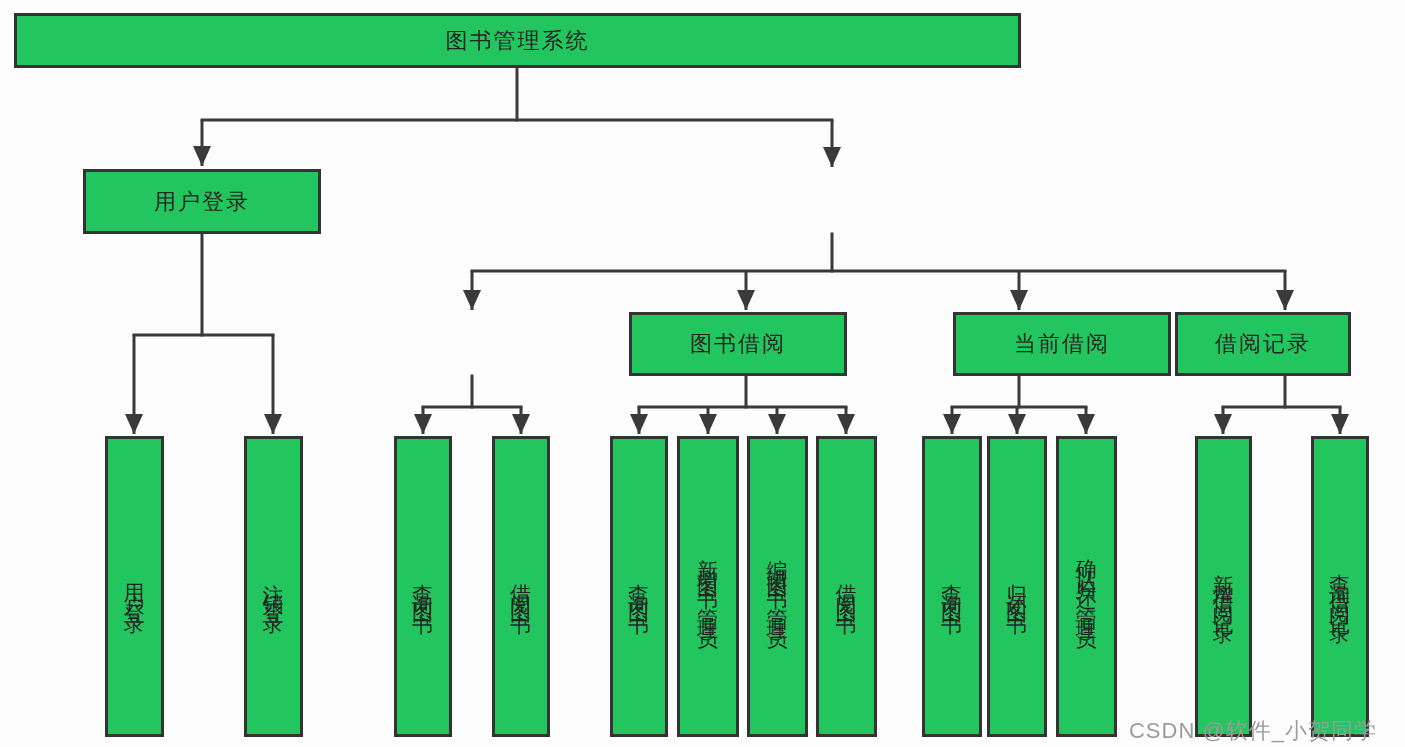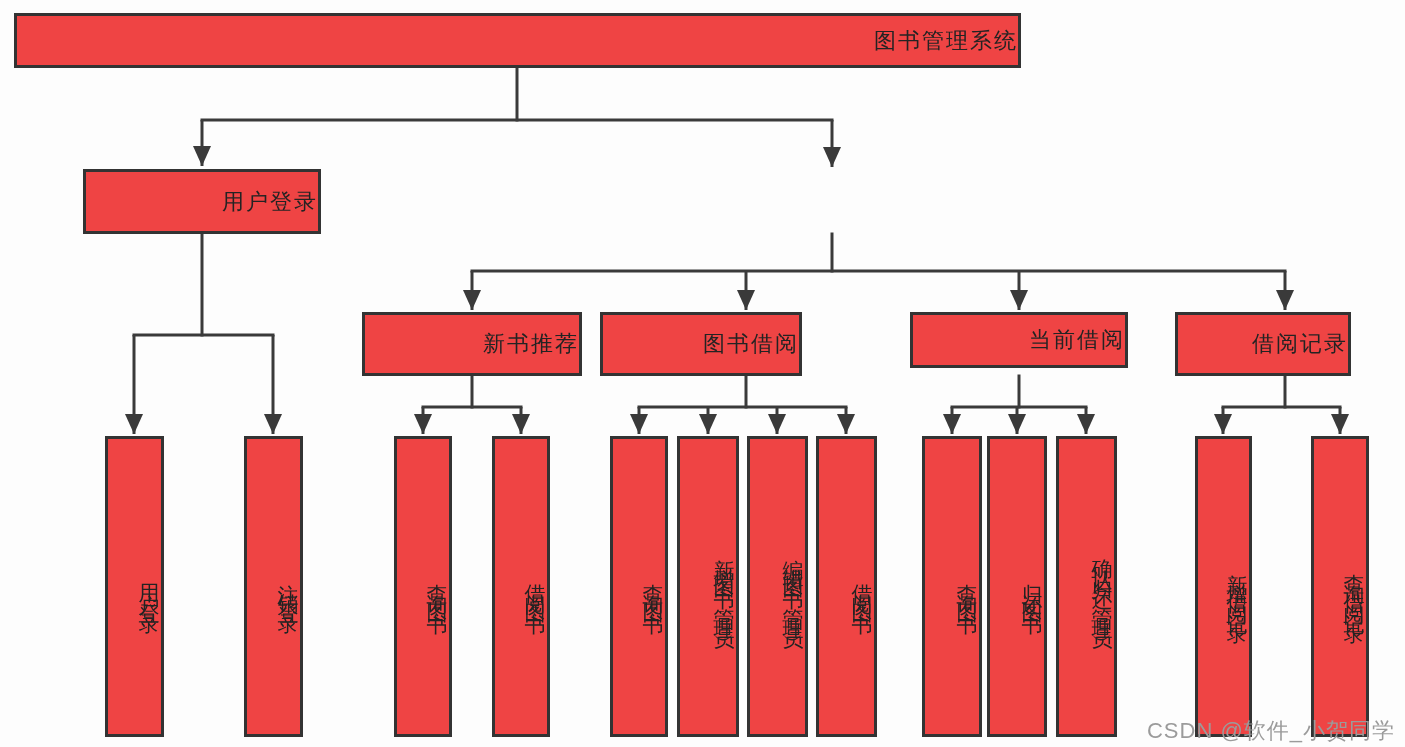--- a/index.html
+++ b/index.html
@@ -6,37 +6,37 @@
   body{
     width:1405px;height:747px;
     background:#fdfdfd;
     font-family:"Liberation Sans", sans-serif;
     color:#232323;
   }
   .stage{position:relative;width:1405px;height:747px;overflow:hidden;}
   svg.connectors{position:absolute;left:0;top:0;width:1405px;height:747px;}
   .node{
     position:absolute;box-sizing:border-box;
-    background:#ef4444;border:3px solid #333333;
-    display:flex;align-items:center;justify-content:flex-end;
+    background:#22c55e;border:3px solid #333333;
+    display:flex;align-items:center;justify-content:center;
   }
   .h-node span{
     font-size:22px;letter-spacing:2px;white-space:nowrap;
   }
   .leaf span{
     writing-mode:vertical-rl;
     text-orientation:mixed;
     font-size:21px;
     letter-spacing:10px;
     line-height:1.1;
     white-space:nowrap;
   }
   .watermark{
     position:absolute;
-    right:10px;top:716px;
+    right:28px;top:716px;
     font-size:22px;
     color:#9b9b9b;
     letter-spacing:1px;
     white-space:nowrap;
   }
 </style>
 </head>
 <body>
 
 <div class="stage">
@@ -92,27 +92,24 @@
   </svg>
 
   <div class="node h-node" style="left:14px;top:13px;width:1007px;height:55px">
     <span>图书管理系统</span>
   </div>
 
   <div class="node h-node" style="left:83px;top:169px;width:238px;height:65px">
     <span>用户登录</span>
   </div>
 
-  <div class="node h-node" style="left:362px;top:312px;width:220px;height:64px">
-    <span>新书推荐</span>
-  </div>
-  <div class="node h-node" style="left:600px;top:312px;width:202px;height:64px">
+  <div class="node h-node" style="left:629px;top:312px;width:218px;height:64px">
     <span>图书借阅</span>
   </div>
-  <div class="node h-node" style="left:910px;top:312px;width:218px;height:56px">
+  <div class="node h-node" style="left:953px;top:312px;width:218px;height:64px">
     <span>当前借阅</span>
   </div>
   <div class="node h-node" style="left:1175px;top:312px;width:176px;height:64px">
     <span>借阅记录</span>
   </div>
 
   <div class="node leaf" style="left:105px;top:436px;width:59px;height:301px">
     <span>用户登录</span>
   </div>
   <div class="node leaf" style="left:244px;top:436px;width:59px;height:301px">

